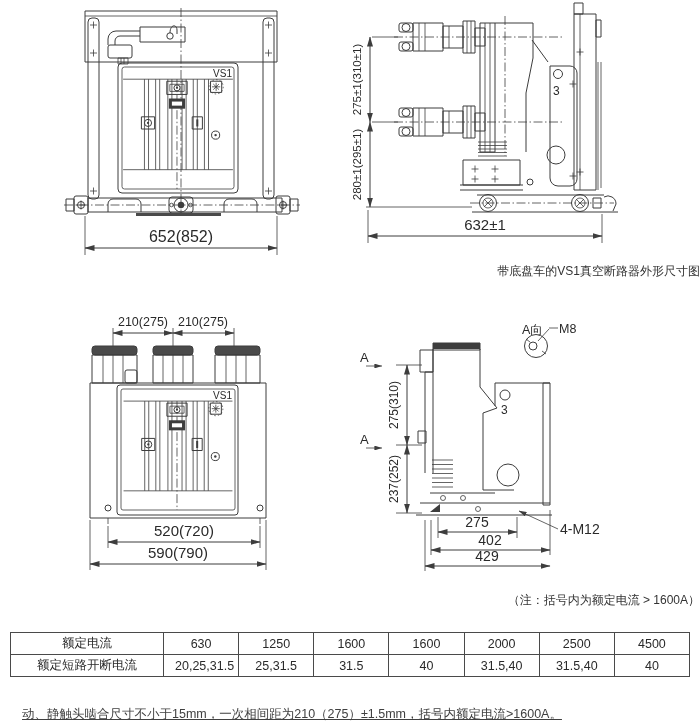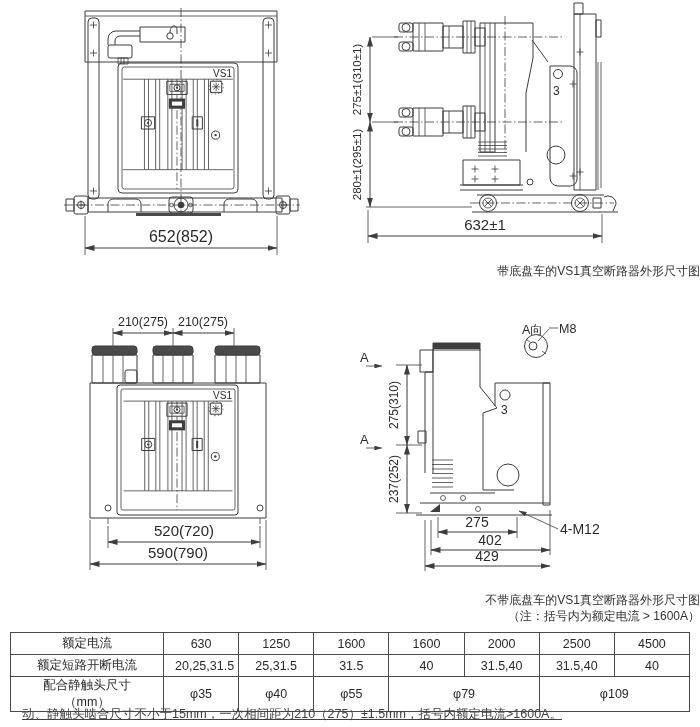--- a/index.html
+++ b/index.html
@@ -332,21 +332,20 @@
     <line class="thin" x1="198" y1="212" x2="198" y2="257"></line>
     <line class="dim" x1="79" y1="252" x2="198" y2="252"></line>
     <text class="t" x="138" y="247" text-anchor="middle" font-size="14">402</text>
     <line class="thin" x1="73" y1="222" x2="73" y2="273"></line>
     <line class="dim" x1="73" y1="268" x2="198" y2="268"></line>
     <text class="t" x="135" y="263" text-anchor="middle" font-size="14">429</text>
   </g>
 </svg>
 
 <div class="cap" style="top:592px">
-  <div class="note-line">不带底盘车的VS1真空断路器外形尺寸图</div>
   <div class="note-line">（注：括号内为额定电流 &gt; 1600A）</div>
 </div>
 
 <table id="spec-table">
   <colgroup>
         <col style="width:153px">
         <col>
         <col>
         <col>
         <col>
@@ -368,26 +367,18 @@
   <tr>
     <td>额定短路开断电流</td>
     <td>20,25,31.5</td>
     <td>25,31.5</td>
     <td>31.5</td>
     <td>40</td>
     <td>31.5,40</td>
     <td>31.5,40</td>
     <td>40</td>
   </tr>
-  <tr>
-    <td>配合静触头尺寸（mm）</td>
-    <td>φ35</td>
-    <td>φ40</td>
-    <td>φ55</td>
-    <td colspan="2">φ79</td>
-    <td colspan="2">φ109</td>
-  </tr>
 </tbody>
     </table>
 
 <div id="footnote">动、静触头啮合尺寸不小于15mm，一次相间距为210（275）±1.5mm，括号内额定电流&gt;1600A。</div>
 
 </div>
 
 </body></html>

